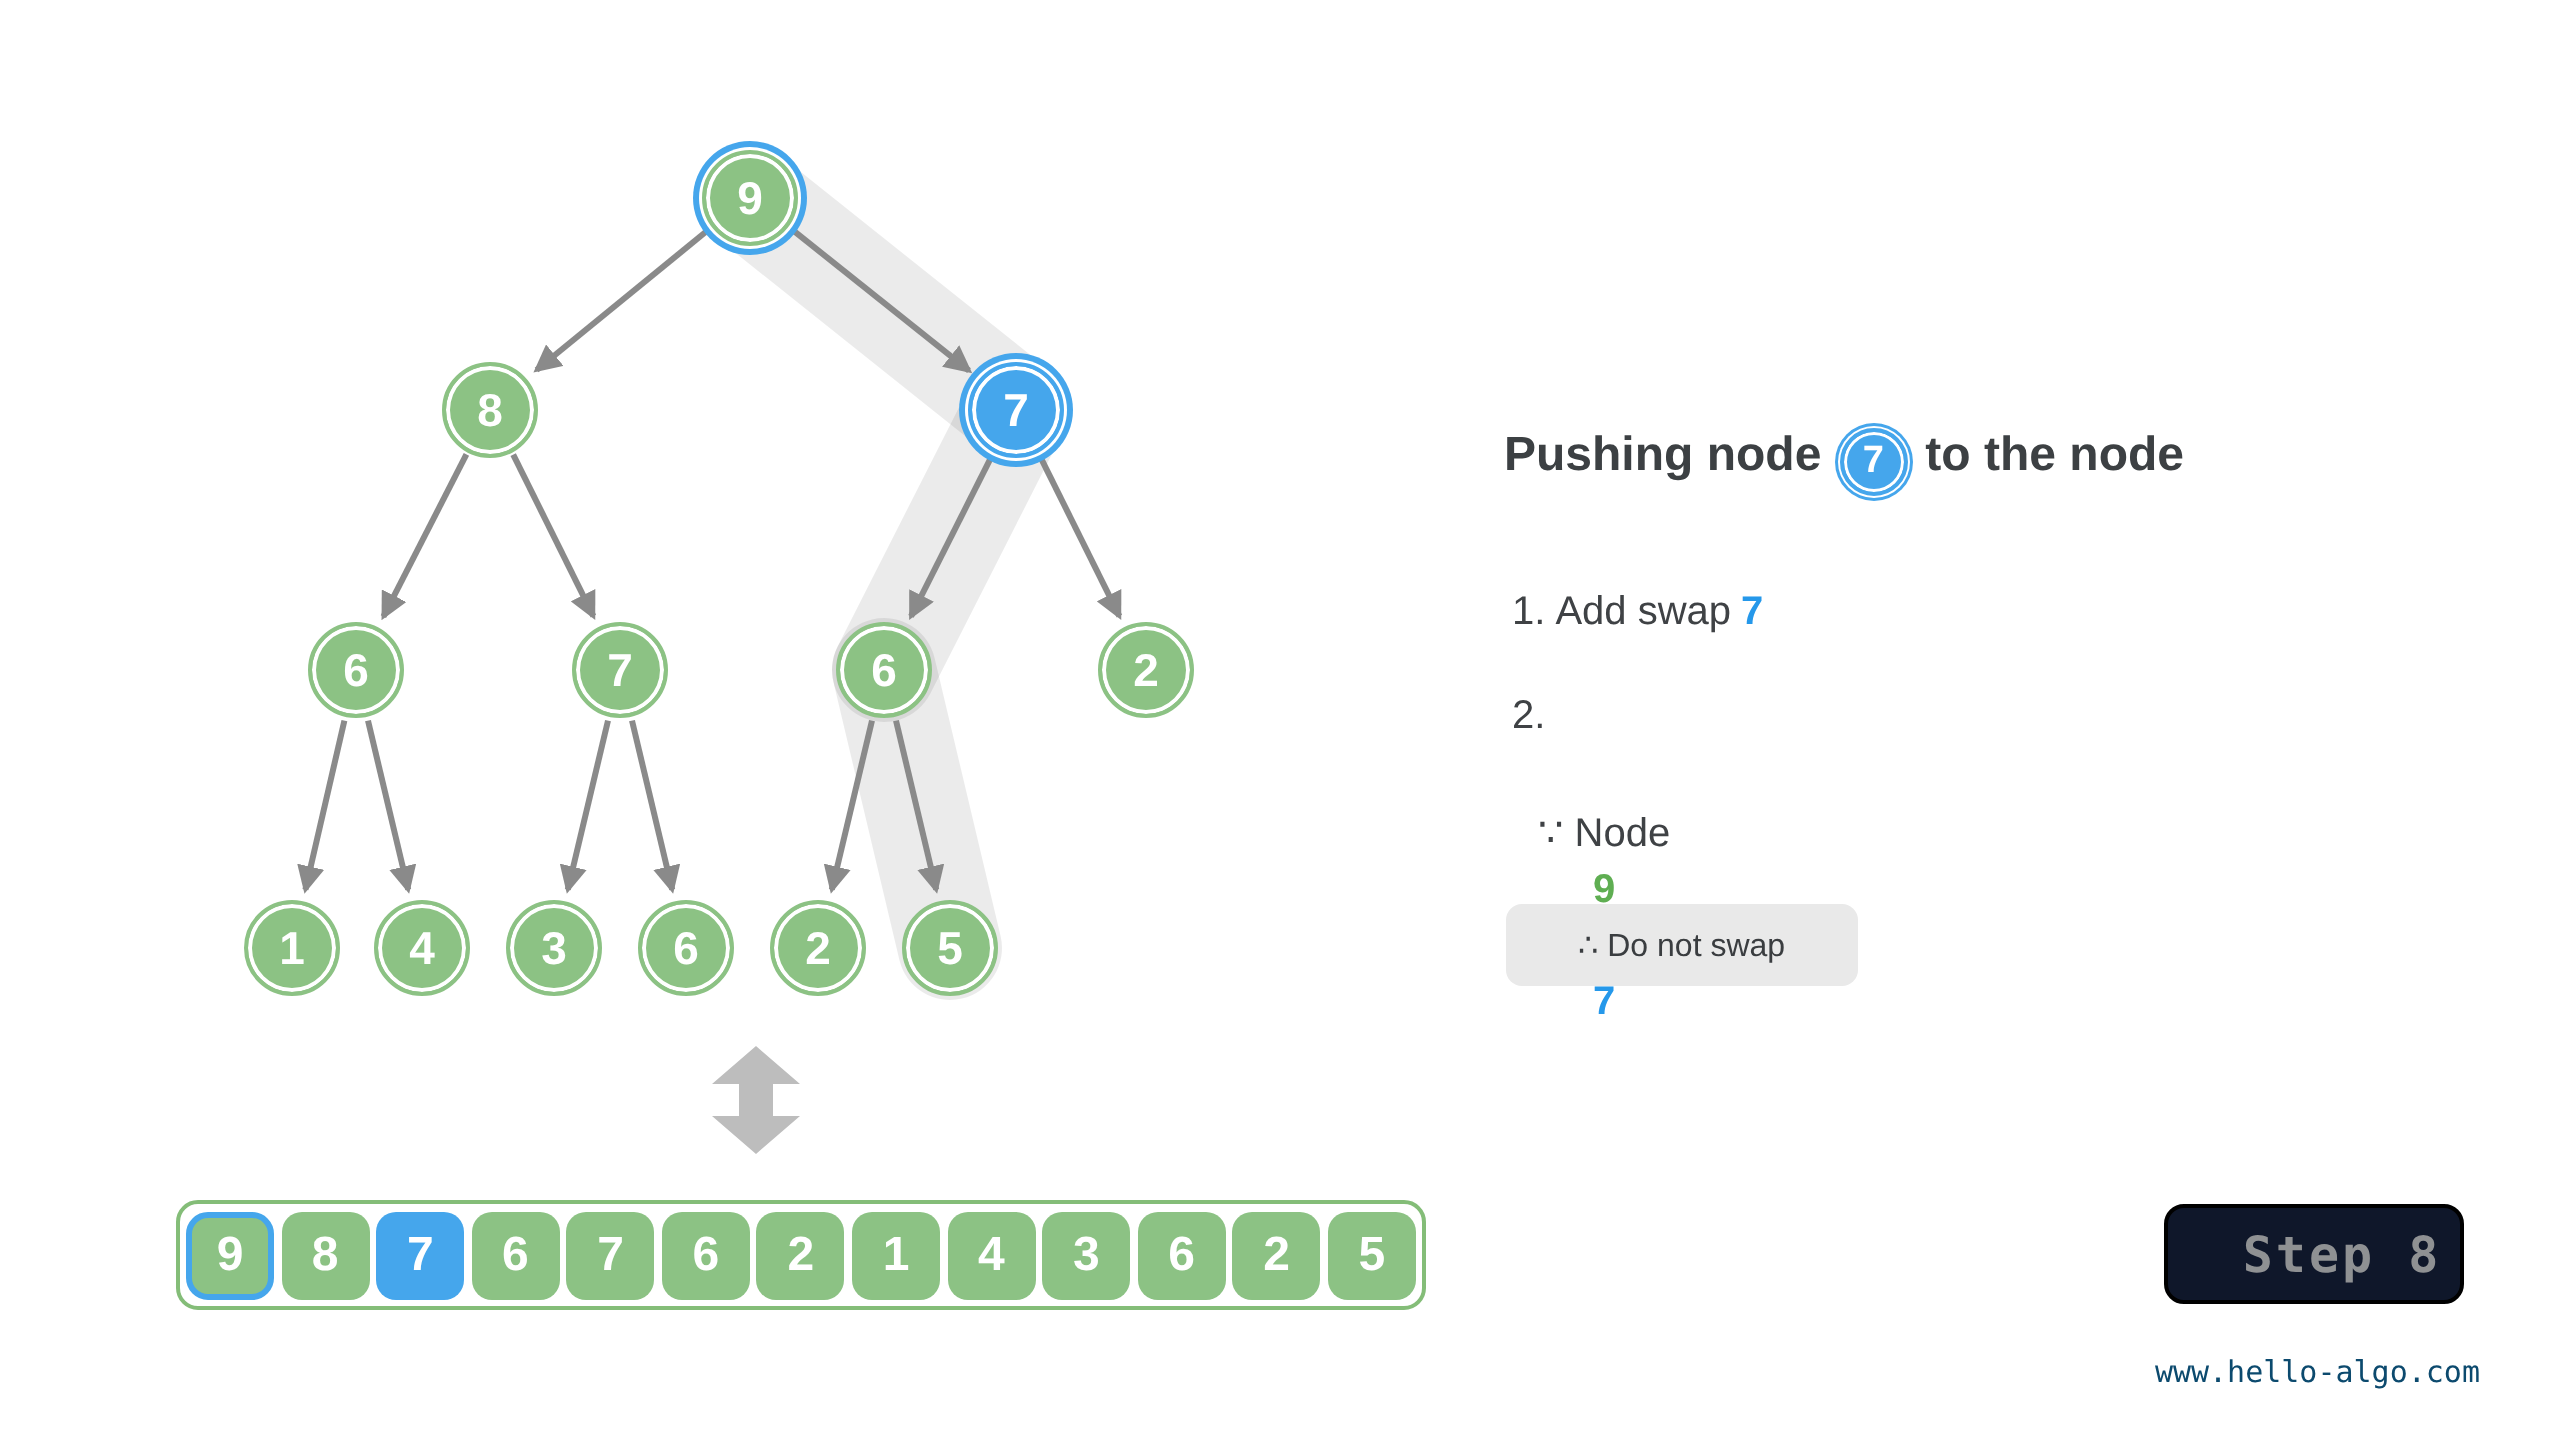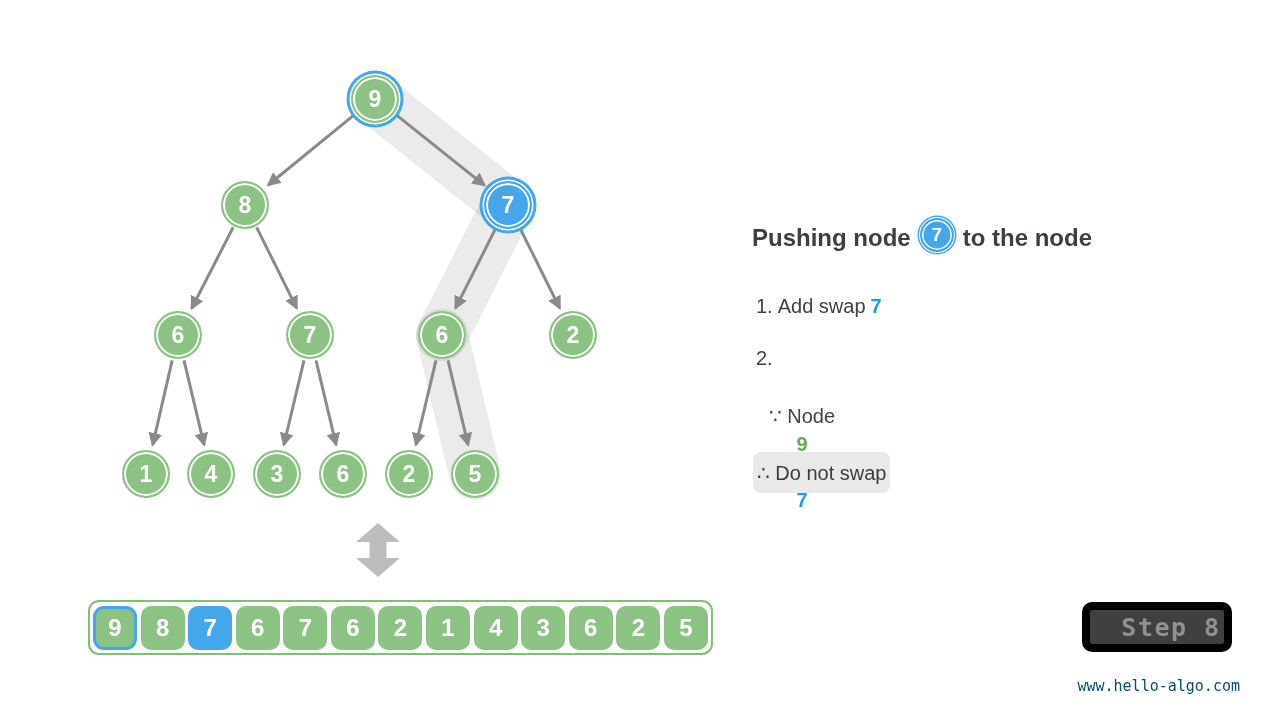--- a/index.html
+++ b/index.html
@@ -36,47 +36,47 @@
     width:44px; height:44px; border-radius:10px; background:#8CC284;
     display:flex; align-items:center; justify-content:center;
     color:#fff; font-weight:bold; font-size:24px; flex:0 0 auto;
   }
   .acell.sel { border:3px solid #45A6EC; border-radius:11px; }
   .acell.blue { background:#45A6EC; }
 
   
   .ptitle {
     position:absolute; left:752px; top:214px; height:38px;
-    display:flex; align-items:flex-end; gap:9px;
+    display:flex; align-items:flex-start; gap:9px;
     font-weight:bold; font-size:24px; color:#3c4043;
   }
   .inline-node {
     width:34px; height:34px; border-radius:50%; background:#45A6EC;
     border:2px solid #45A6EC;
     box-shadow: inset 0 0 0 1.5px #fff, 0 0 0 1px #fff, 0 0 0 2.5px #45A6EC;
     display:flex; align-items:center; justify-content:center;
     color:#fff; font-size:19px; font-weight:bold; flex:0 0 auto;
   }
   .pline {
     position:absolute; display:flex; align-items:center; gap:5px;
     font-size:20px; color:#3f4245; height:26px;
   }
   .hl-blue  { color:#2598EA; font-weight:bold; }
   .hl-green { color:#5FAE52; font-weight:bold; }
   .concl {
     position:absolute; left:753px; top:452px; height:41px;
-    display:inline-flex; align-items:center; padding:0 4px;
-    background:#E9E9E9; border-radius:8px; font-size:20px; color:#3a3d40;
+    display:inline-flex; align-items:center; padding:0 36px;
+    background:#E9E9E9; border-radius:8px; font-size:16px; color:#3a3d40;
   }
   [data-bind]:empty { display:none; }
 
   
   .step-badge {
     position:absolute; left:1082px; top:602px; width:150px; height:50px;
-    border:8px solid #000000; border-radius:10px; background:#404040;
+    border:2px solid #000000; border-radius:10px; background:#0f172a;
     display:flex; align-items:center; justify-content:center;
     font-family:"DejaVu Sans Mono", monospace; font-weight:bold;
     font-size:25px; letter-spacing:1.5px; color:#8F9193;padding-left:28px;
   }
   .watermark {
     position:absolute; left:1075px; top:677px; width:165px;
     font-family:"DejaVu Sans Mono", monospace; font-size:15px; color:#0c4a6e;
     text-align:right; white-space:nowrap;
   }
 </style>

